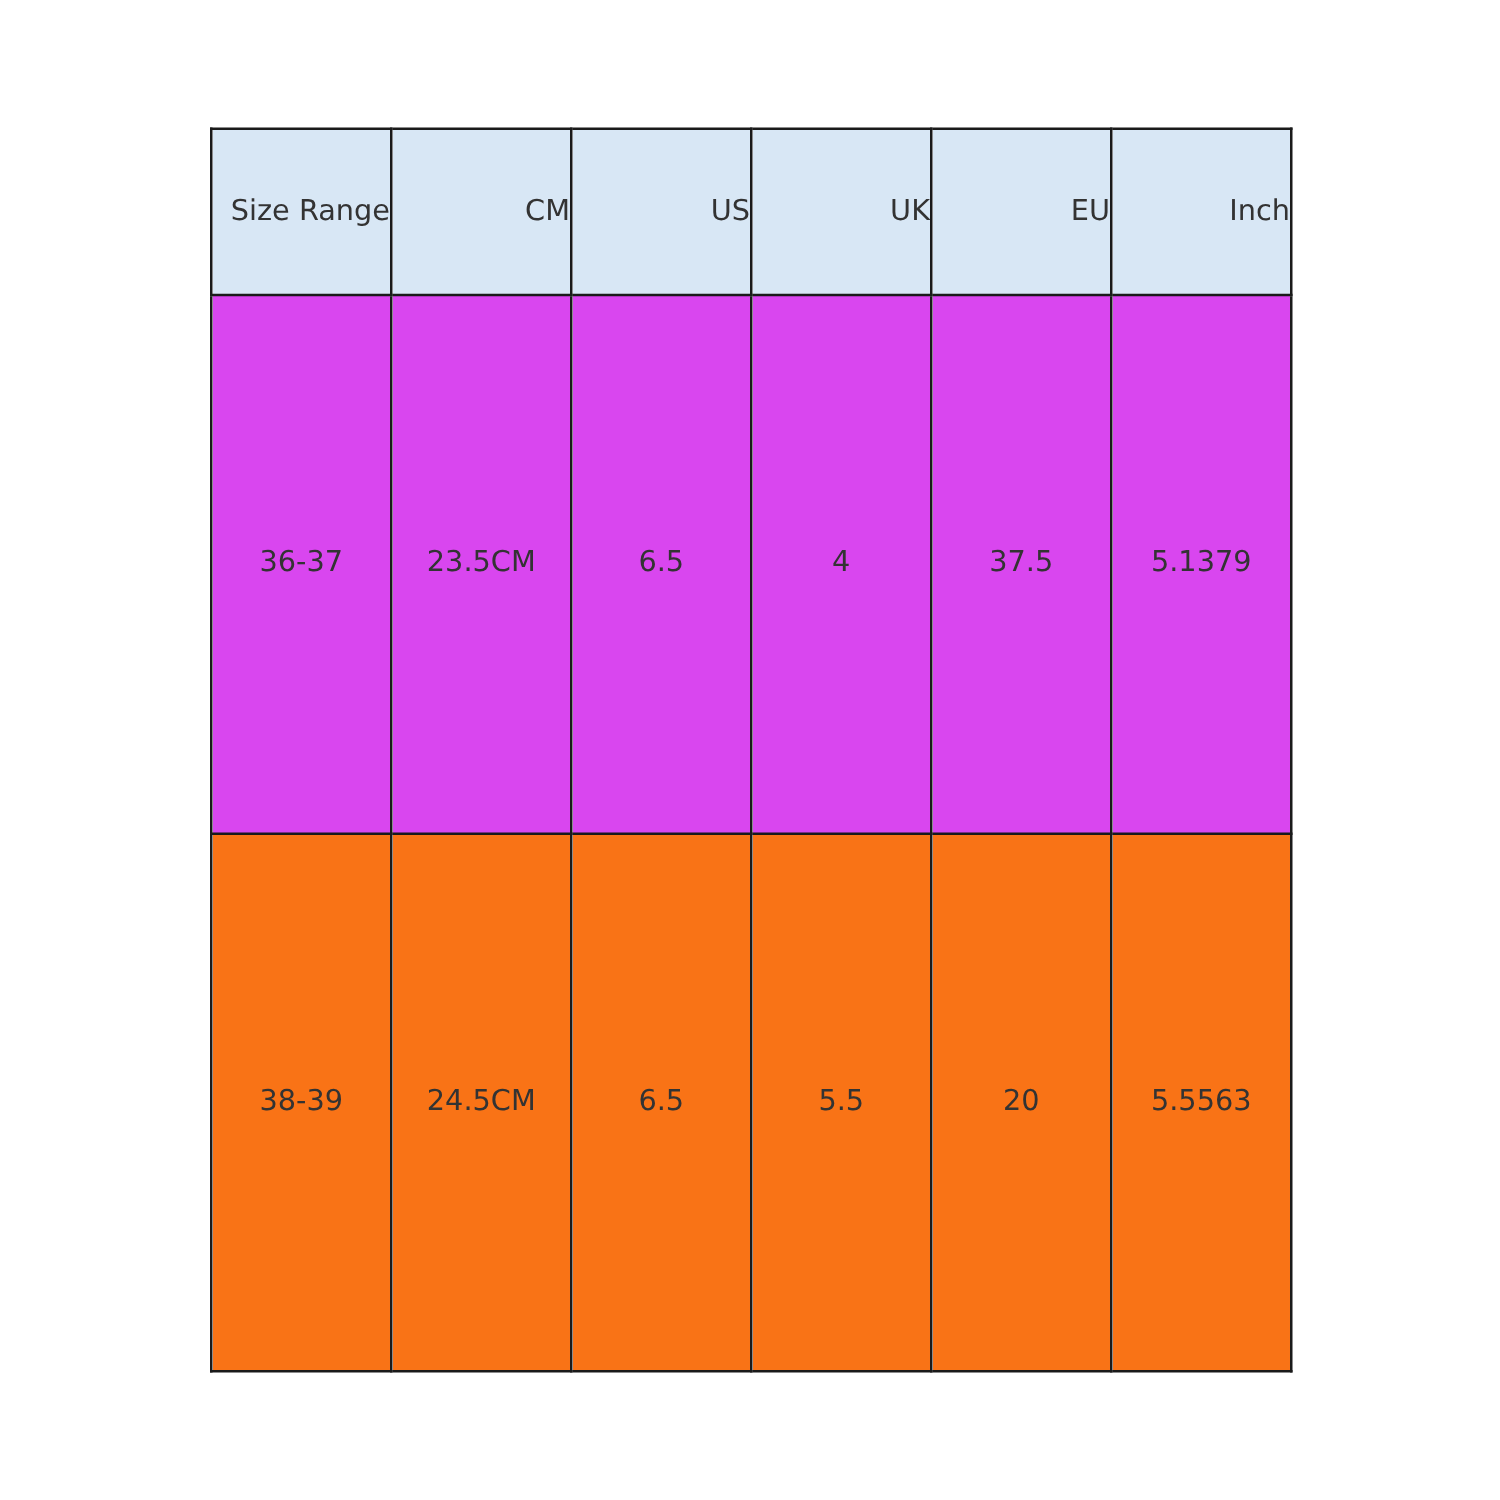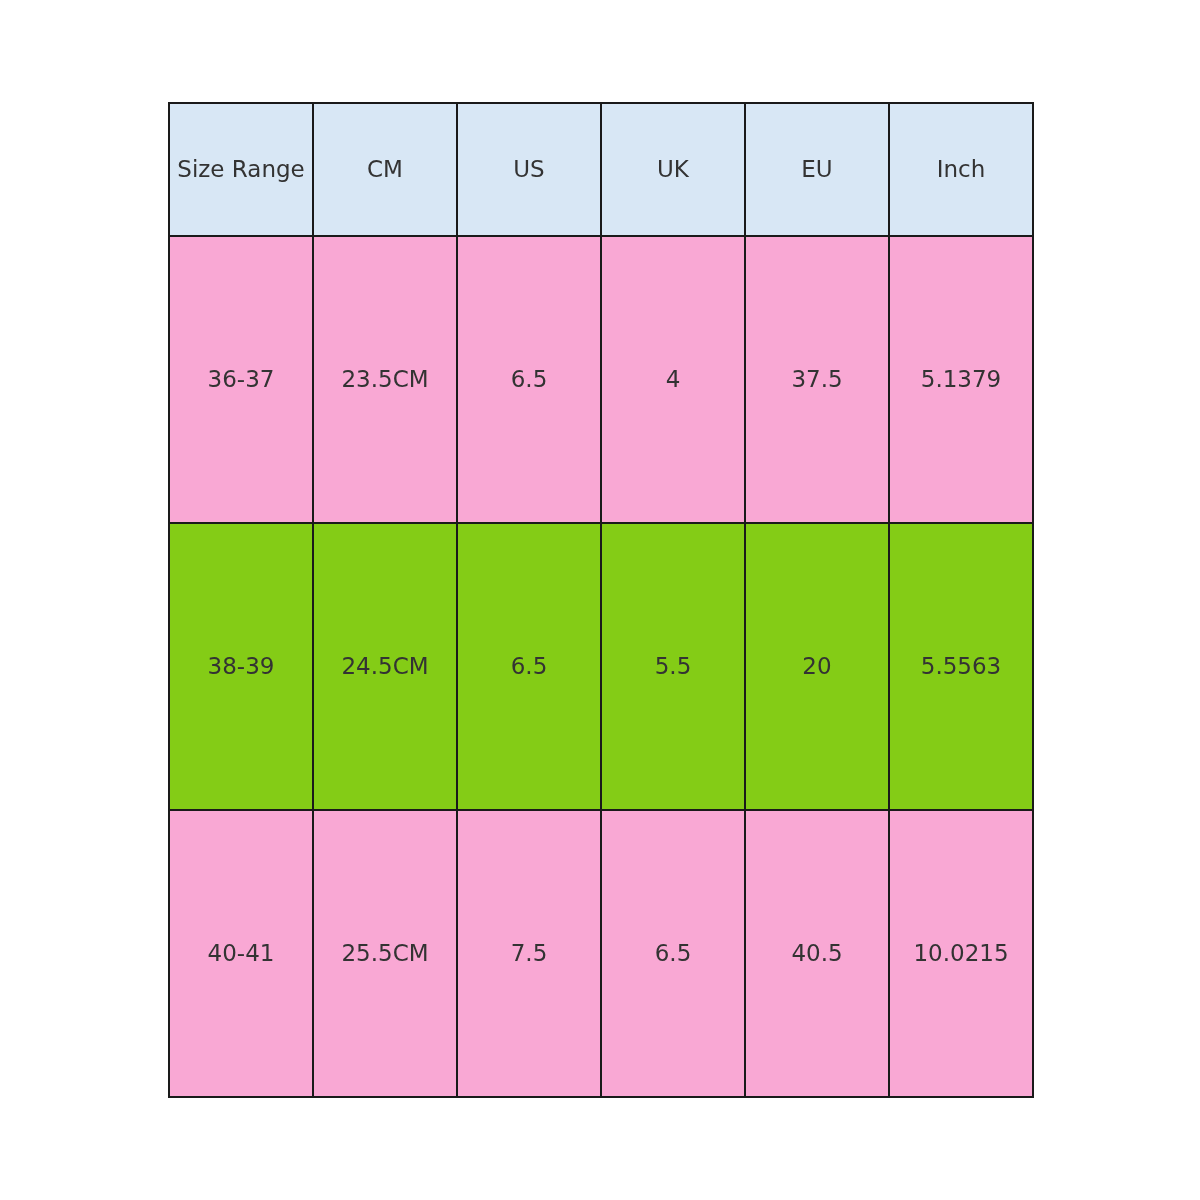--- a/index.html
+++ b/index.html
@@ -47,32 +47,33 @@
     font-size: 23px;
     line-height: 1.2;
     padding: 0;
     overflow: hidden;
     white-space: nowrap;
   }
 
   #size-chart-table thead th {
     height: 131px;
     background: #d8e7f5;
+    text-align: right;
   }
 
   #size-chart-table tbody tr {
     height: 173px;
   }
 
   #size-chart-table tbody tr.row-shaded td {
-    background: #f9a8d4;
+    background: #d946ef;
   }
 
   #size-chart-table tbody tr.row-plain td {
-    background: #84cc16;
+    background: #f97316;
   }
 </style>
 </head>
 <body>
 
 <div id="page">
   <table id="size-chart-table">
     <colgroup>
       <col>
       <col>
@@ -101,23 +102,15 @@
         <td>5.1379</td>
       </tr>
       <tr class="row-plain">
         <td>38-39</td>
         <td>24.5CM</td>
         <td>6.5</td>
         <td>5.5</td>
         <td>20</td>
         <td>5.5563</td>
       </tr>
-      <tr class="row-shaded">
-        <td>40-41</td>
-        <td>25.5CM</td>
-        <td>7.5</td>
-        <td>6.5</td>
-        <td>40.5</td>
-        <td>10.0215</td>
-      </tr>
     </tbody>
   </table>
 </div>
 
 </body></html>

